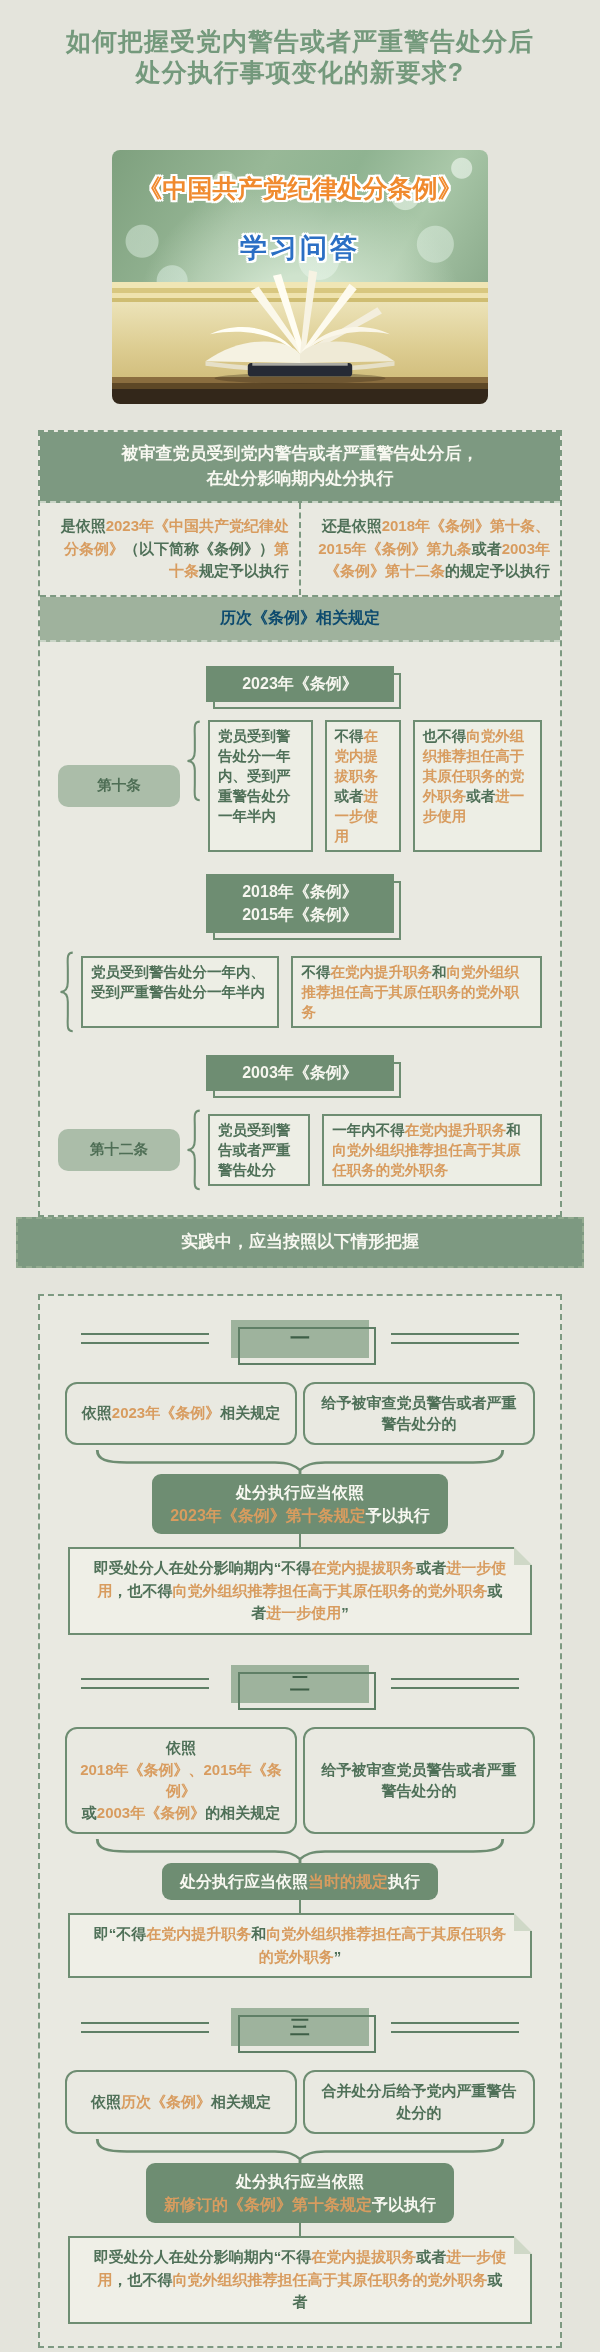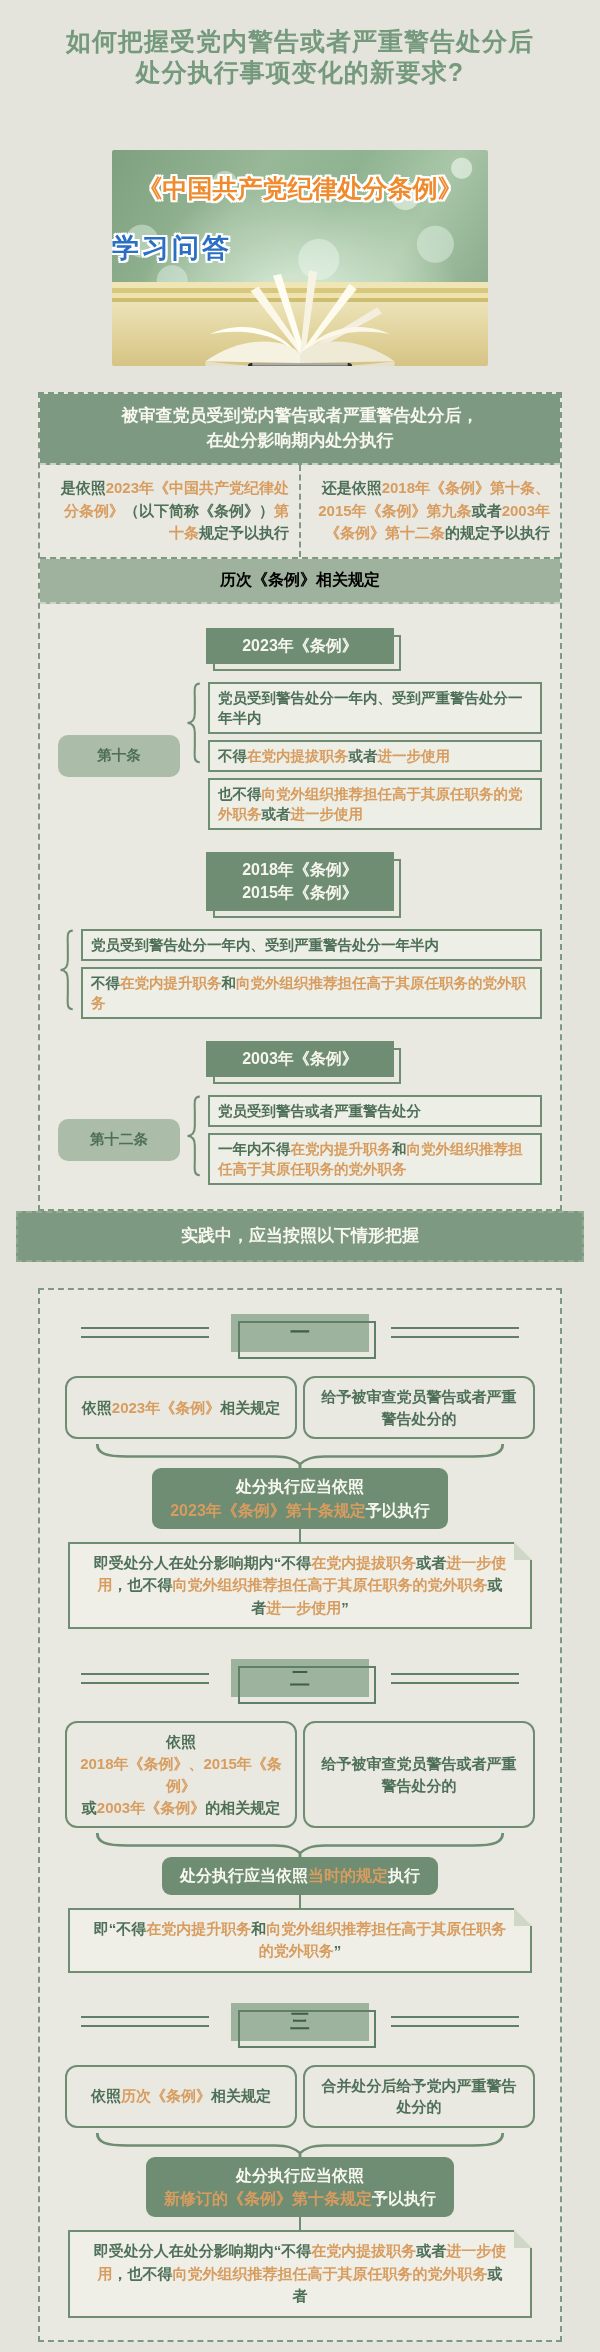--- a/index.html
+++ b/index.html
@@ -15,22 +15,22 @@
 
   
   .page-title{
     padding-top:26px;text-align:center;
     color:#74997c;font-size:25px;font-weight:bold;line-height:1.24;
     letter-spacing:1px;
   }
 
   
   .hero{
-    position:relative;width:376px;height:216px;margin:62px auto 0;
-    overflow:hidden;border-radius:2px;
+    position:relative;width:376px;height:254px;margin:62px auto 0;
+    overflow:hidden;border-radius:8px;
   }
   .hero-bokeh{
     position:absolute;left:0;top:0;width:100%;height:152px;
     background:
       radial-gradient(circle at 78% 30%, rgba(240,250,240,.55) 0 14px, rgba(0,0,0,0) 15px),
       radial-gradient(circle at 86% 62%, rgba(225,240,228,.5) 0 18px, rgba(0,0,0,0) 19px),
       radial-gradient(circle at 8% 60%, rgba(230,245,235,.45) 0 16px, rgba(0,0,0,0) 17px),
       radial-gradient(circle at 30% 22%, rgba(218,236,218,.55) 0 12px, rgba(0,0,0,0) 13px),
       radial-gradient(circle at 55% 72%, rgba(237,249,240,.45) 0 20px, rgba(0,0,0,0) 21px),
       radial-gradient(circle at 93% 12%, rgba(250,255,250,.55) 0 10px, rgba(0,0,0,0) 11px),
@@ -44,21 +44,21 @@
     background:linear-gradient(180deg,#ece3b8 0,#ddcd92 60%,#d2bf7e 100%);}
   .hero-front{position:absolute;left:0;top:227px;width:100%;height:27px;
     background:linear-gradient(180deg,#8a6d3f 0 6px,#5d4726 6px 12px,#33271a 12px 100%);}
   .hero-book{position:absolute;left:38px;top:114px;width:300px;height:126px;}
   .hero-title{
     position:absolute;left:0;top:22px;width:100%;text-align:center;
     font-size:25px;font-weight:bold;color:#f08a2e;letter-spacing:0;
     text-shadow:-2px -2px 0 #fff,2px -2px 0 #fff,-2px 2px 0 #fff,2px 2px 0 #fff,0 2px 0 #fff,2px 0 0 #fff,0 -2px 0 #fff,-2px 0 0 #fff;
   }
   .hero-subtitle{
-    position:absolute;left:0;top:80px;width:100%;
+    position:absolute;left:0;top:80px;width:100%;text-align:center;
     font-size:27px;font-weight:bold;color:#2b6fc4;letter-spacing:3px;
     text-shadow:-2px -2px 0 #fff,2px -2px 0 #fff,-2px 2px 0 #fff,2px 2px 0 #fff,0 2px 0 #fff,2px 0 0 #fff,0 -2px 0 #fff,-2px 0 0 #fff;
   }
 
   
   .panel{
     margin:26px 38px 0;background:#e9e9e1;
     border:2px dashed #7d9981;
   }
   .band-dark{
@@ -71,21 +71,21 @@
     margin:0 16px;border:2px dashed #93ab90;border-left:2px dashed #93ab90;
     padding:11px 0;
   }
   .qcols{display:flex;border-bottom:2px dashed #7d9981;}
   .qcol{
     flex:1;padding:12px 10px;text-align:right;
     font-size:15px;font-weight:bold;line-height:1.5;
   }
   .qcol-r{border-left:2px dashed #7d9981;}
   .band-mid{
-    background:#9fb29d;color:#000000;text-align:center;
+    background:#9fb29d;color:#0c4a6e;text-align:center;
     font-size:16px;font-weight:bold;padding:11px 6px;
     border-bottom:2px dashed #c9d4c6;
   }
   .timeline{padding:22px 18px 24px;}
   .vwrap{display:flex;justify-content:center;margin:22px 0 18px;}
   .vwrap:first-child{margin-top:2px;}
   .vbox{
     position:relative;z-index:0;background:#6e8d72;color:#f6f6ef;
     min-width:152px;padding:7px 18px;text-align:center;
     font-size:16px;font-weight:bold;line-height:1.4;
@@ -94,21 +94,21 @@
     content:"";position:absolute;z-index:-1;left:7px;top:7px;right:-7px;bottom:-7px;
     border:2px solid #6e8d72;background:transparent;
   }
   .trow{display:flex;align-items:center;gap:5px;}
   .tlabel{
     flex:0 0 116px;background:#abbda9;border-radius:10px;
     color:#4e6e55;font-weight:bold;font-size:14.5px;text-align:center;
     padding:10px 3px;line-height:1.5;
   }
   .tbrace{flex:0 0 18px;height:100%;align-self:stretch;min-height:70px;}
-  .tboxes{flex:1;display:flex;flex-direction:column;gap:6px;font-family:Liberation Serif, serif;}
+  .tboxes{flex:1;display:flex;flex-direction:row;gap:12px;font-family:Liberation Serif, serif;}
   .tbox{
     border:2px solid #6e8d72;background:#edeee5;
     padding:4px 8px;font-size:14.5px;font-weight:bold;line-height:1.38;
   }
 
   
   .panel2{padding:24px 16px 22px;}
   .section + .section{margin-top:30px;}
   .marker-row{display:flex;align-items:center;justify-content:center;gap:22px;}
   .dlines{width:128px;height:7px;border-top:2px solid #5f7f66;border-bottom:2px solid #5f7f66;}

